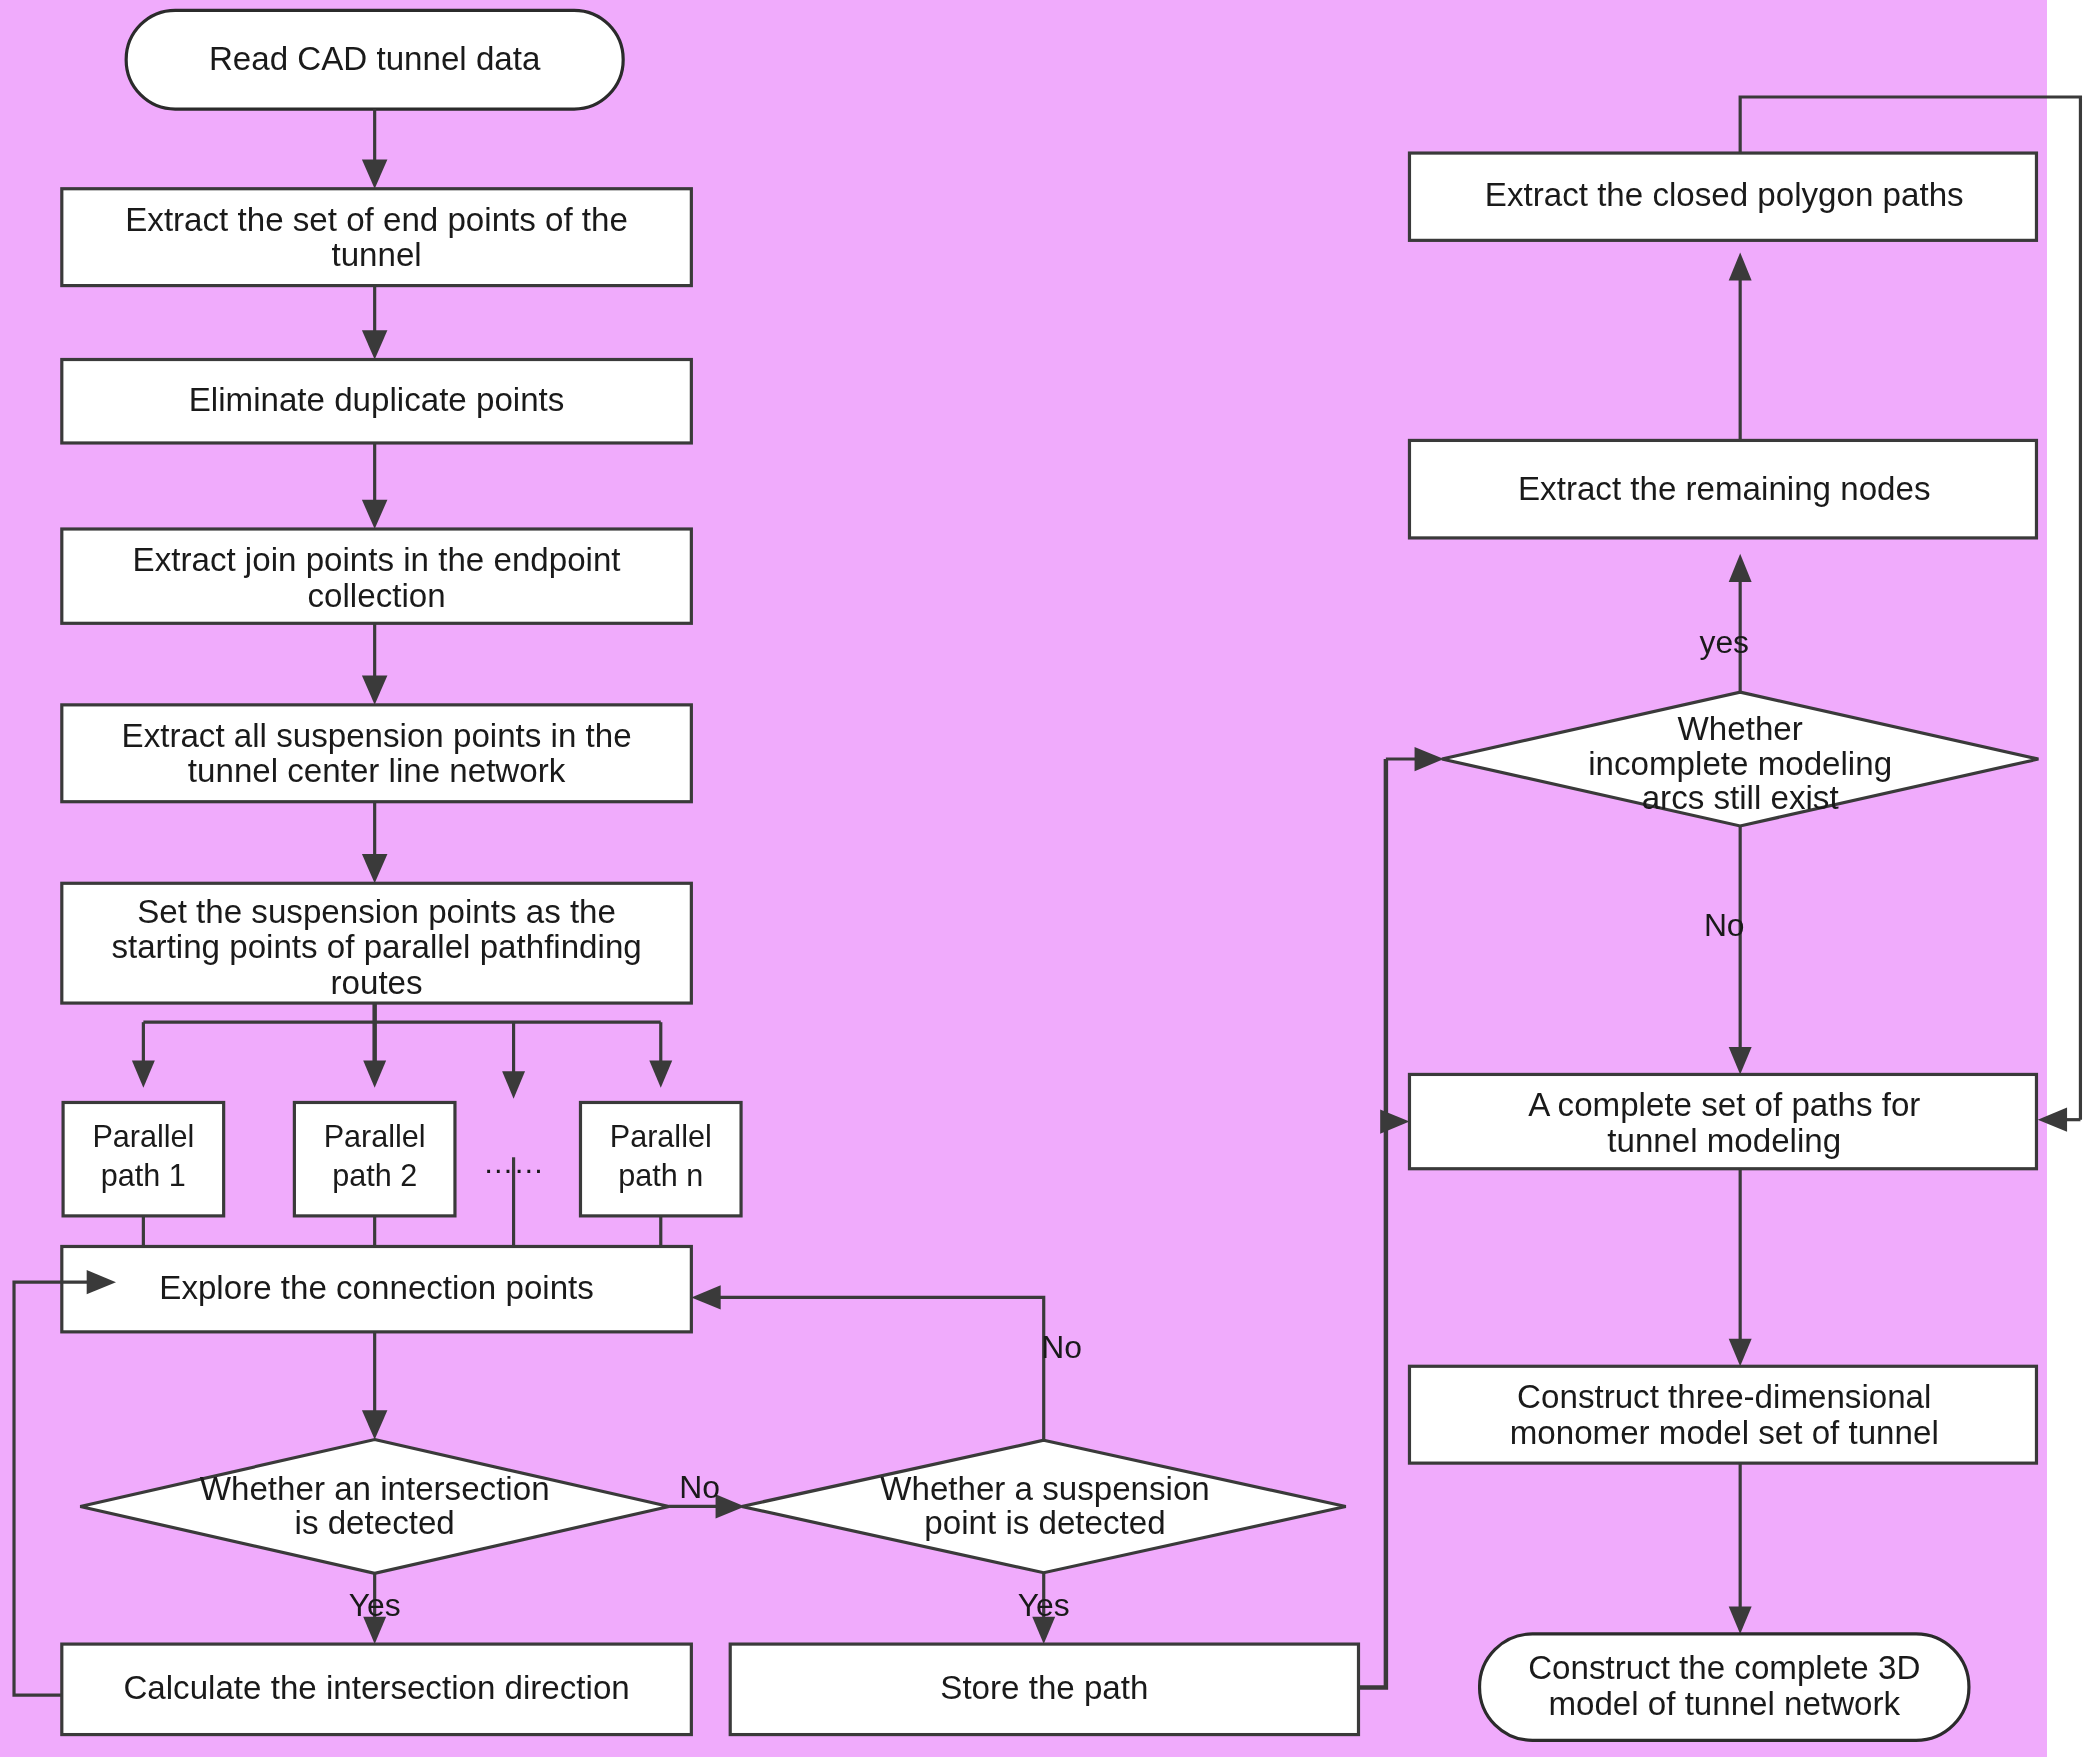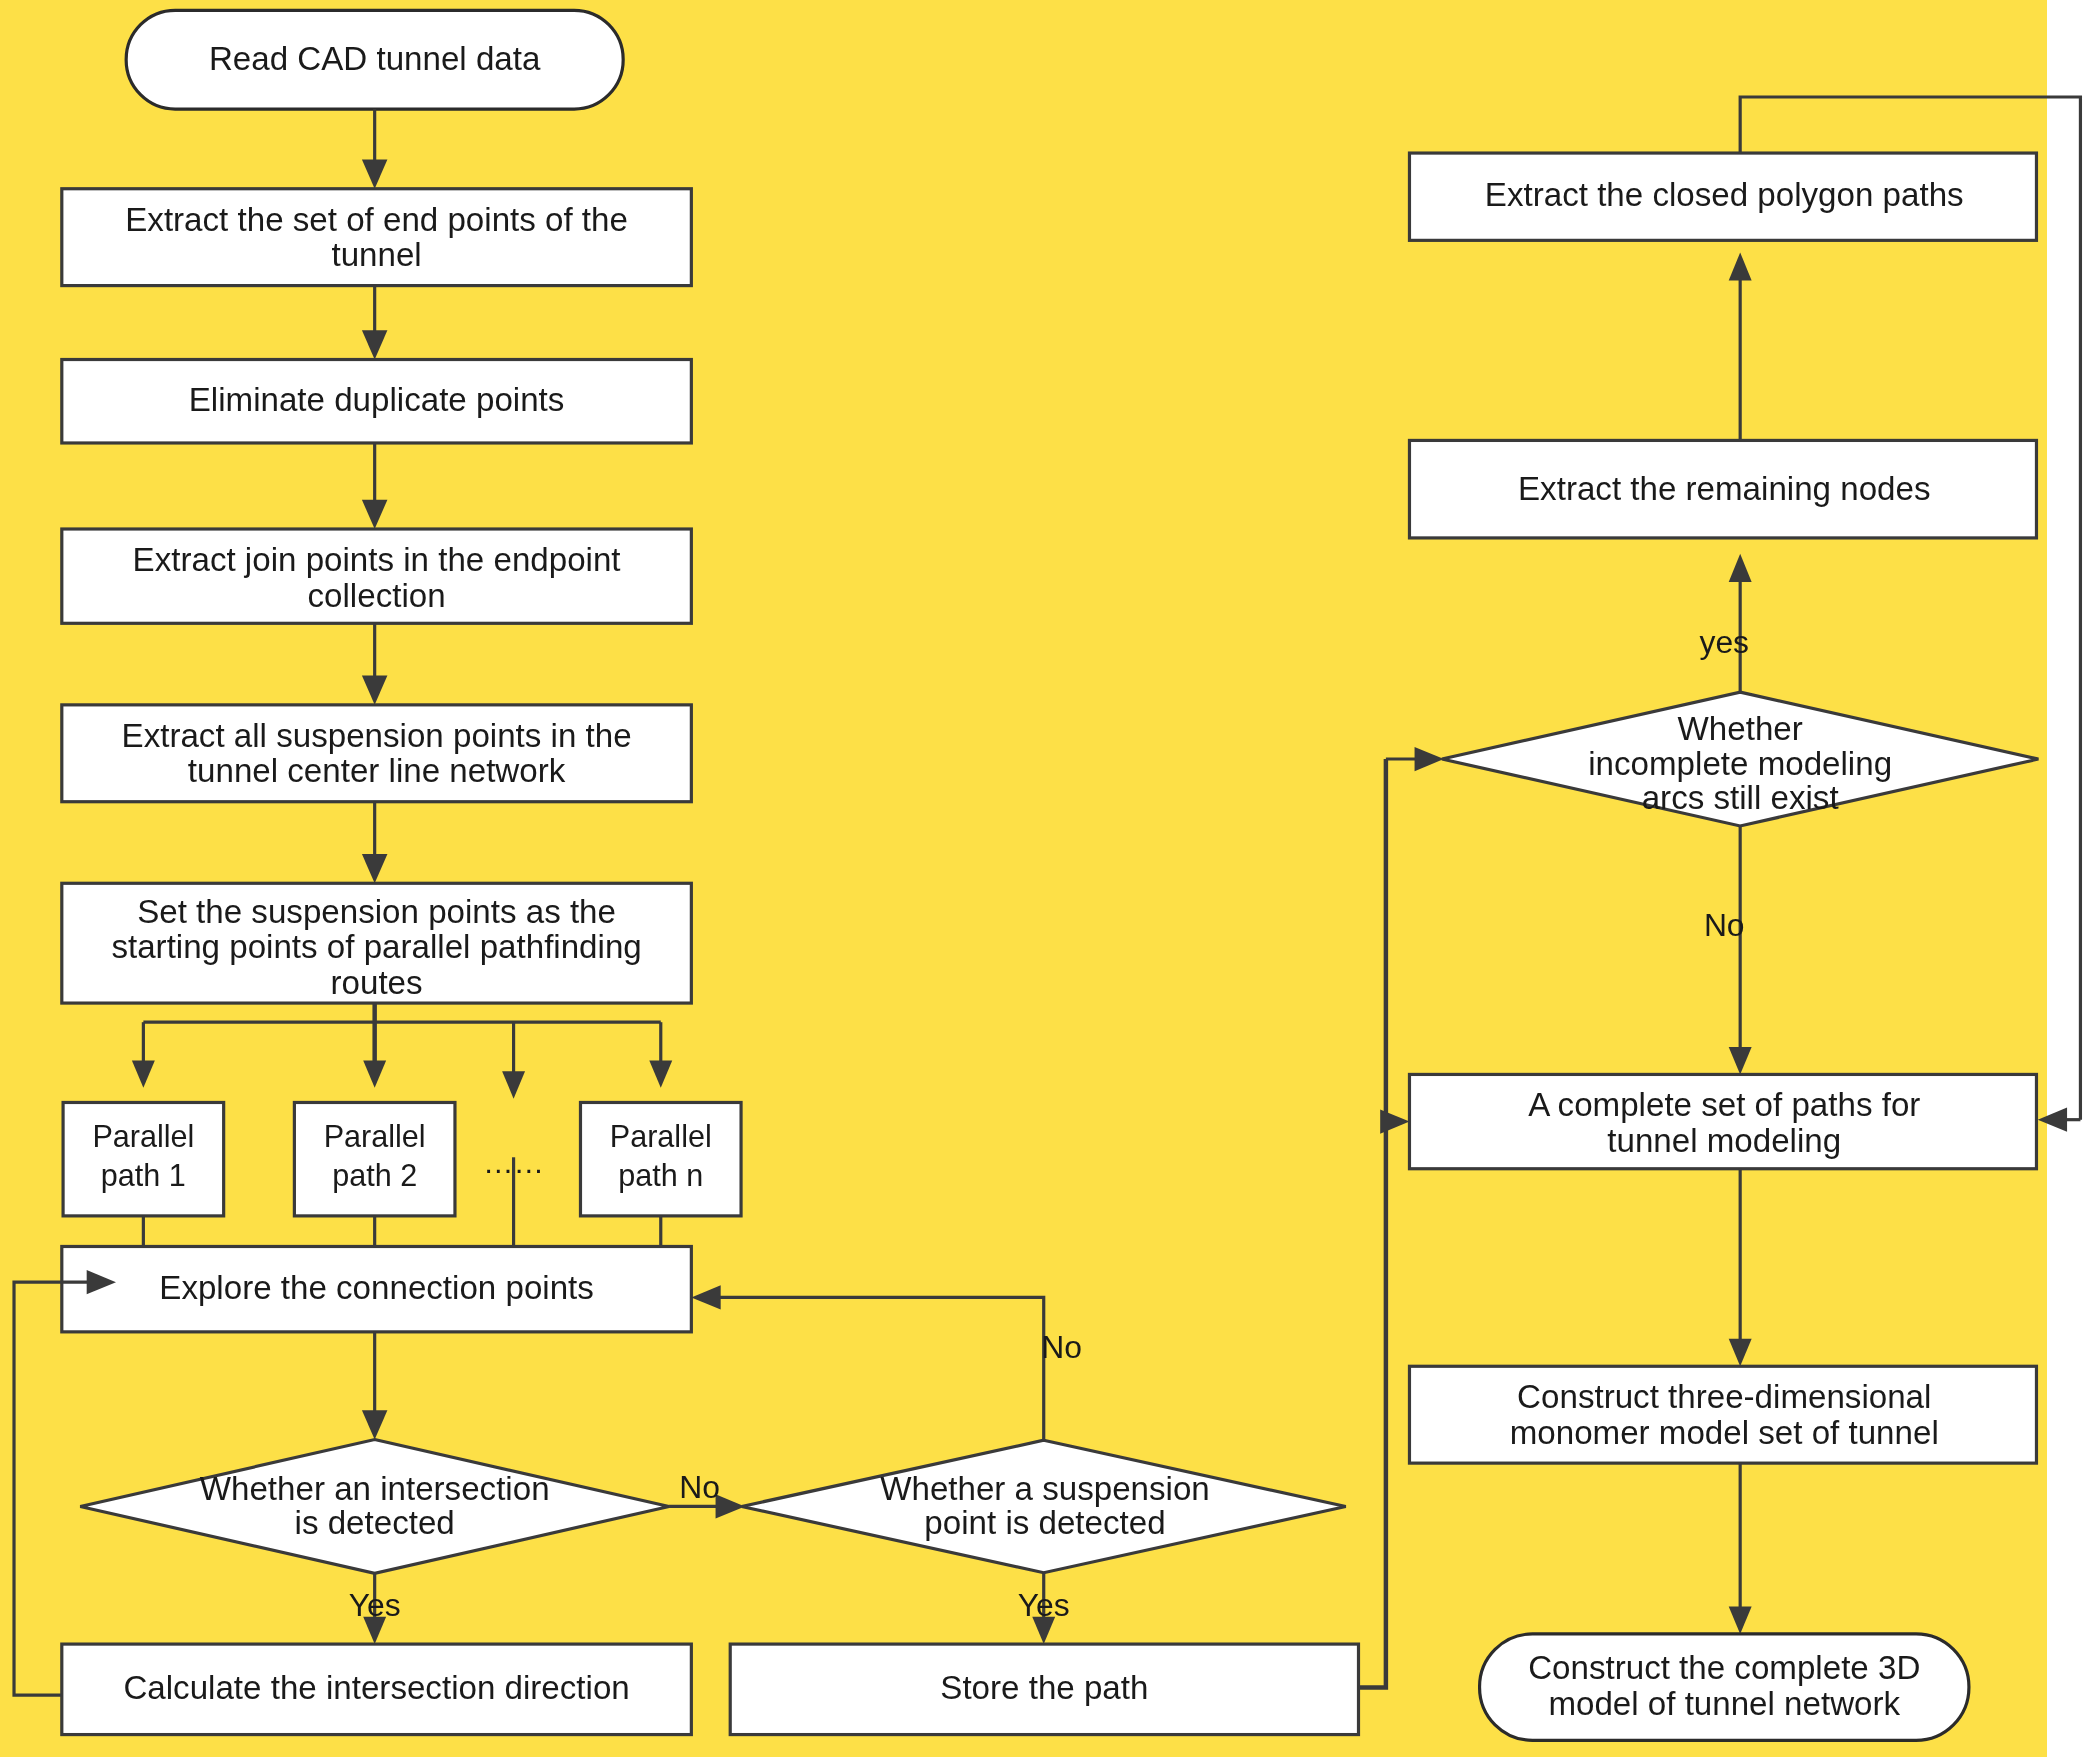--- a/index.html
+++ b/index.html
@@ -4,21 +4,21 @@
 <style>
   html, body {
     margin: 0;
     padding: 0;
     background: #ffffff;
   }
   #canvas {
     position: relative;
     width: 2047px;
     height: 1757px;
-    background: #fde047;
+    background: #f0abfc;
     font-family: "Liberation Sans", sans-serif;
   }
   svg#flow {
     position: absolute;
     top: 0;
     left: 0;
     width: 2097px;
     height: 1757px;
   }
   .node-rect {

